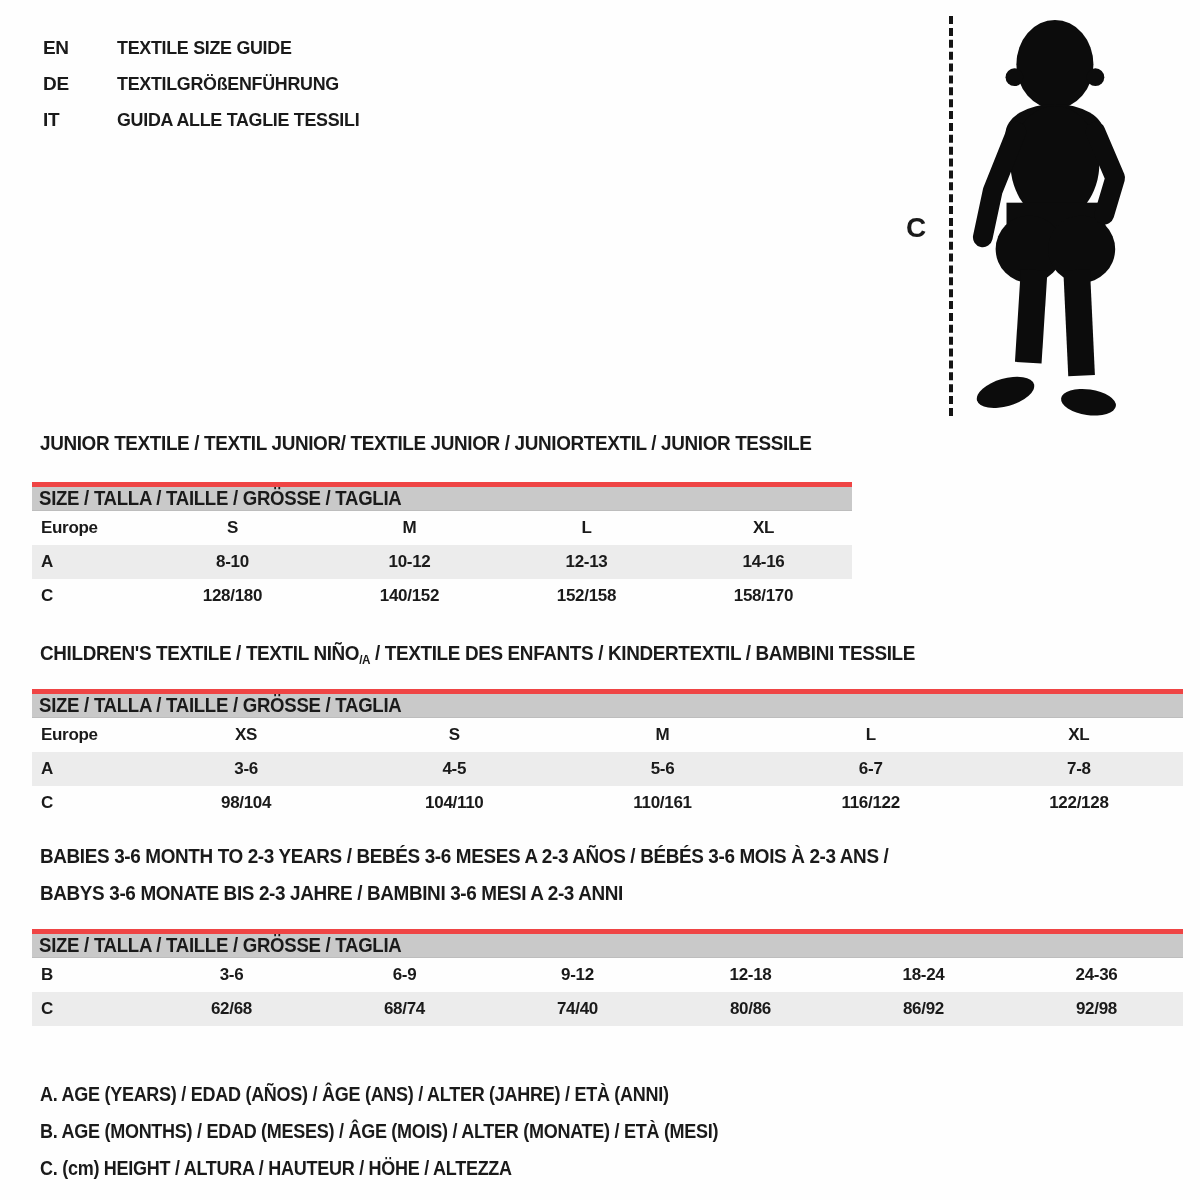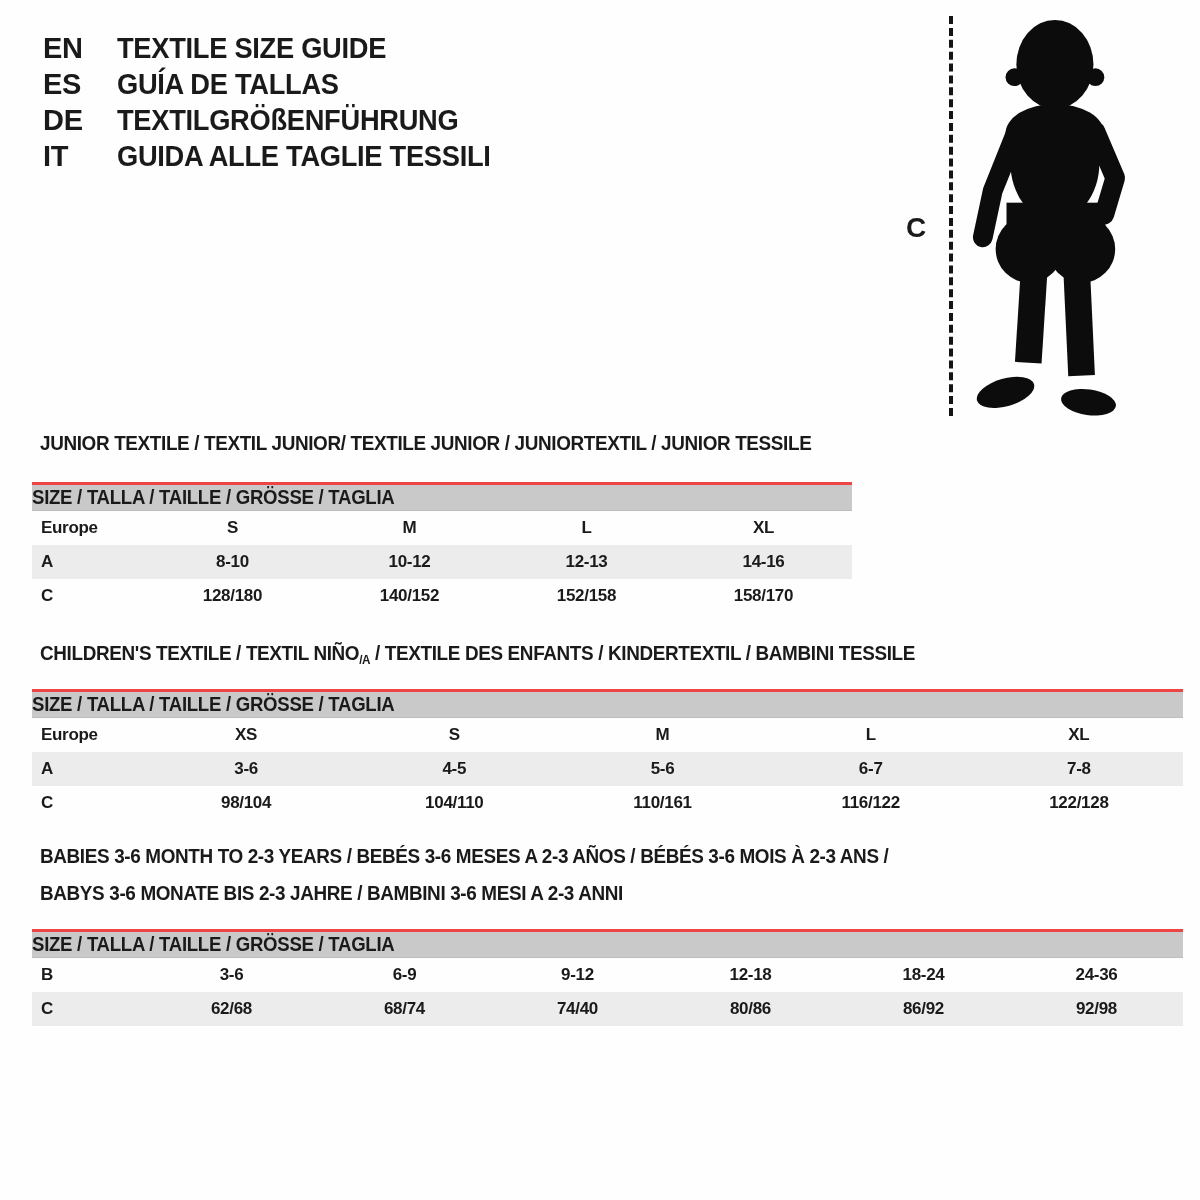--- a/index.html
+++ b/index.html
@@ -5,38 +5,38 @@
   html,body { margin:0; padding:0; background:#ffffff; }
   #page {
     position:relative; width:1200px; height:1200px;
     background:#fefefe; overflow:hidden;
     font-family:"Liberation Sans","DejaVu Sans",sans-serif;
     font-weight:700; color:#1a1a1a;
     -webkit-font-smoothing:antialiased;
   }
   
   .lang-list { position:absolute; left:43px; top:30px; }
-  .lang-row { display:flex; height:36px; align-items:center; font-size:29px; letter-spacing:-0.3px; }
+  .lang-row { display:flex; height:36px; align-items:center; font-size:19px; letter-spacing:-0.3px; }
   .lang-code { width:74px; }
   .lang-title { transform:scaleX(0.94); transform-origin:left center; white-space:nowrap; }
 
   
   .measure-line { position:absolute; left:949px; top:16px; height:400px; width:0; border-left:4px dashed #141414; }
   .measure-label { position:absolute; left:906px; top:212px; font-size:28px; }
   .figure-svg { position:absolute; left:958px; top:15px; }
 
   
   .sec-title { position:absolute; left:40px; font-size:21px; letter-spacing:-0.4px; white-space:nowrap; transform:scaleX(0.9); transform-origin:left center; }
   .sec-title .sub { font-size:13px; position:relative; top:4px; }
 
   
   .tbl { position:absolute; left:32px; }
   .size-bar {
-    background:#c9c9c9; border-top:3px solid #ef4444; border-bottom:1px solid #bdbdbd;
-    height:29px; display:flex; align-items:center; padding-left:0; box-sizing:border-box;
+    background:#c9c9c9; border-top:5px solid #ef4444; border-bottom:1px solid #bdbdbd;
+    height:29px; display:flex; align-items:center; padding-left:7px; box-sizing:border-box;
   }
   .size-bar span { font-size:20px; letter-spacing:-0.3px; transform:scaleX(0.93); transform-origin:left center; white-space:nowrap; }
   .trow { display:grid; height:34px; align-items:center; font-size:17px; letter-spacing:-0.3px; }
   .trow.alt { background:#ececec; }
   .trow .lbl { padding-left:9px; text-align:left; }
   .trow .cell { text-align:center; }
   .cols4 { grid-template-columns:112px repeat(4,1fr); }
   .cols5 { grid-template-columns:110px repeat(5,1fr); }
   .cols6 { grid-template-columns:113px repeat(6,1fr); }
   .w-junior { width:820px; }
@@ -48,24 +48,20 @@
 </style>
 </head>
 <body>
 
 <div id="page">
 
   <div class="lang-list">
     <div class="lang-row">
       <span class="lang-code">EN</span>
       <span class="lang-title">TEXTILE SIZE GUIDE</span>
-    </div>
-    <div class="lang-row">
-      <span class="lang-code">ES</span>
-      <span class="lang-title">GUÍA DE TALLAS</span>
     </div>
     <div class="lang-row">
       <span class="lang-code">DE</span>
       <span class="lang-title">TEXTILGRÖßENFÜHRUNG</span>
     </div>
     <div class="lang-row">
       <span class="lang-code">IT</span>
       <span class="lang-title">GUIDA ALLE TAGLIE TESSILI</span>
     </div>
   </div>
@@ -179,14 +175,19 @@
       <span class="lbl">C</span>
       <span class="cell">62/68</span>
       <span class="cell">68/74</span>
       <span class="cell">74/40</span>
       <span class="cell">80/86</span>
       <span class="cell">86/92</span>
       <span class="cell">92/98</span>
     </div>
   </div>
 
+  <div class="legend">
+    <div class="legend-line">A. AGE (YEARS) / EDAD (AÑOS) / ÂGE (ANS) / ALTER (JAHRE) / ETÀ (ANNI)</div>
+    <div class="legend-line">B. AGE (MONTHS) / EDAD (MESES) / ÂGE (MOIS) / ALTER (MONATE) / ETÀ (MESI)</div>
+    <div class="legend-line">C. (cm) HEIGHT / ALTURA / HAUTEUR / HÖHE / ALTEZZA</div>
+  </div>
 
 </div>
 
 </body></html>

